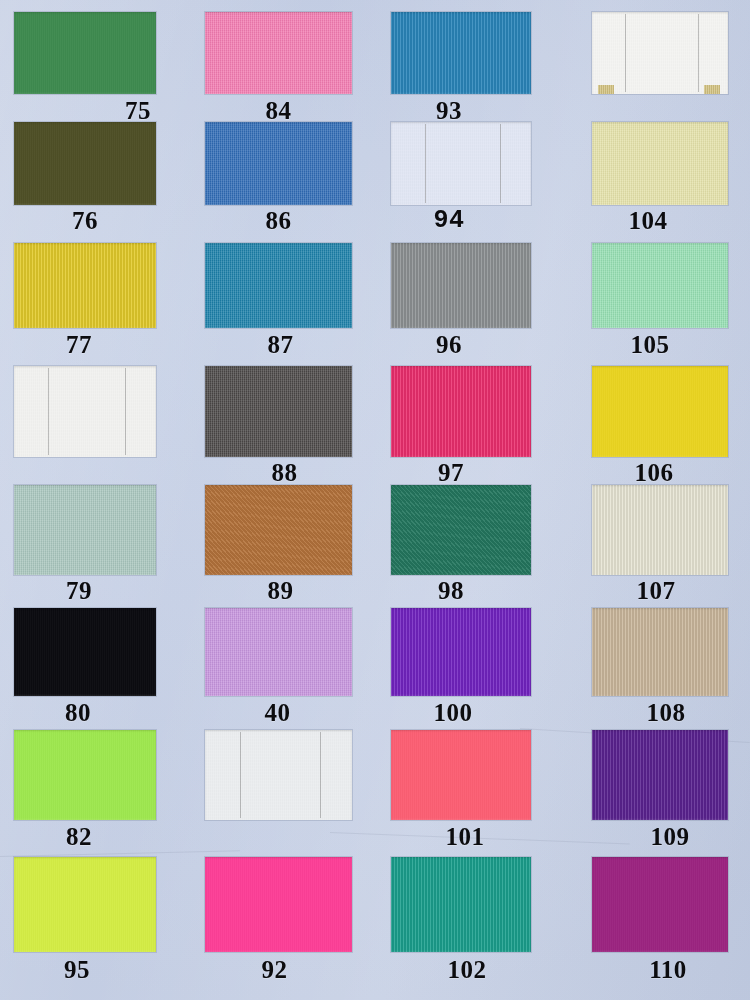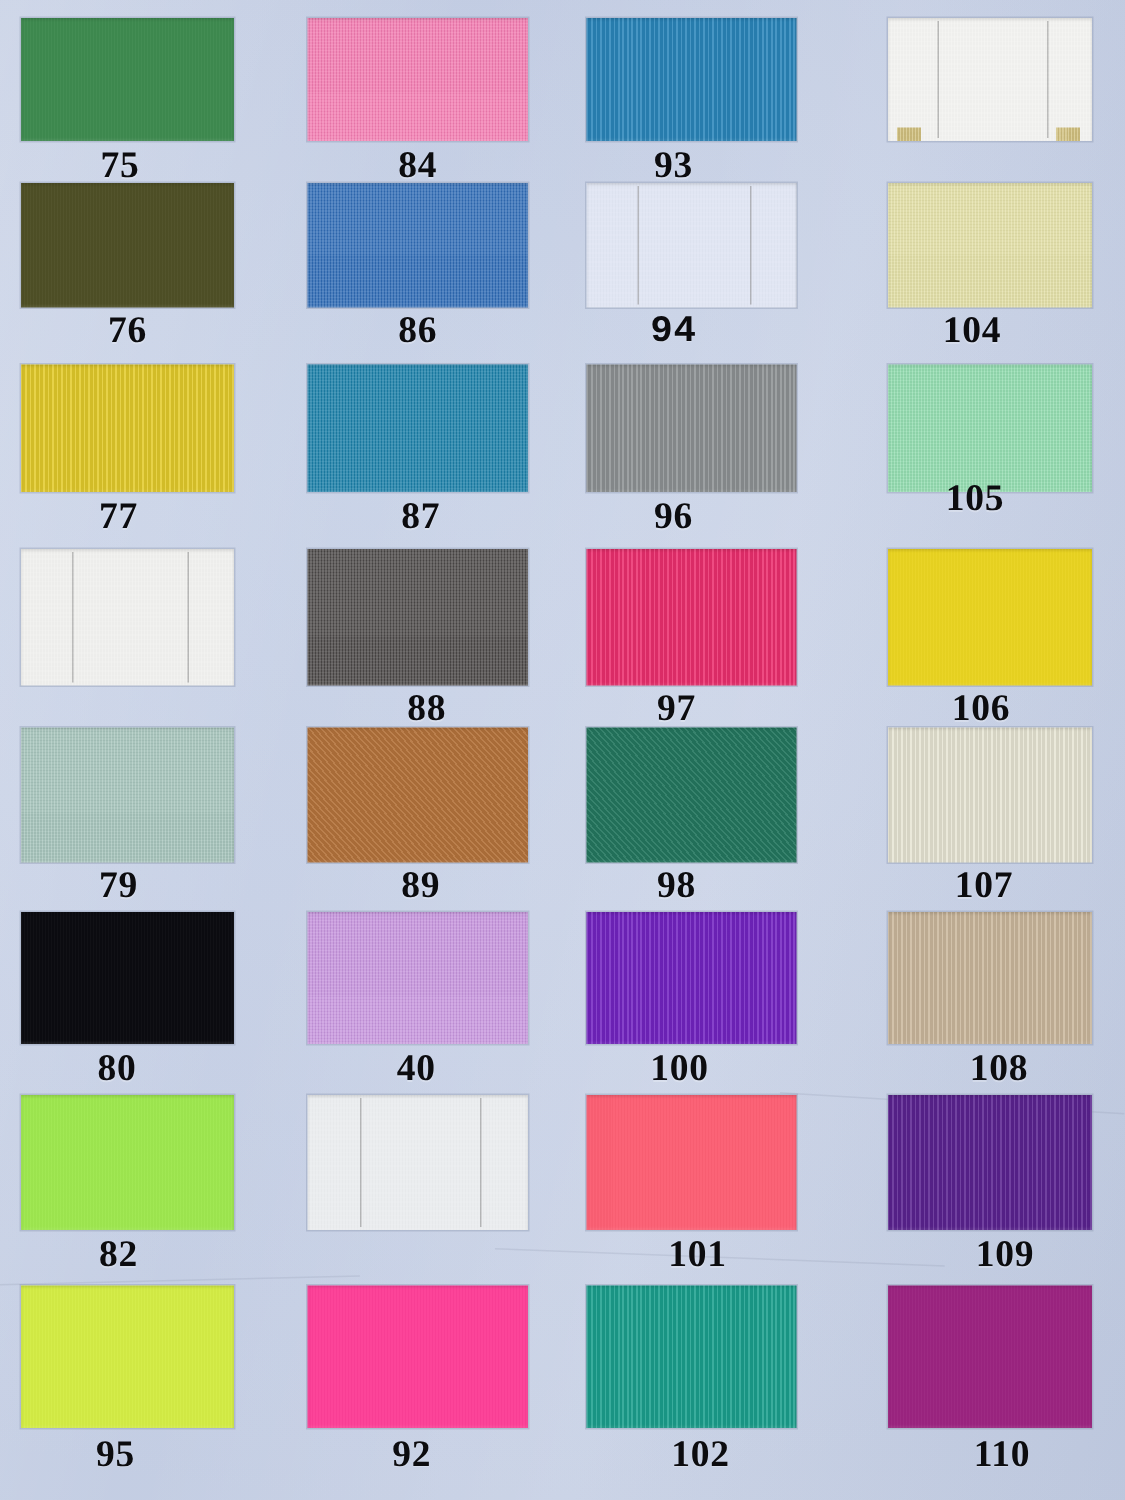--- a/index.html
+++ b/index.html
@@ -114,21 +114,21 @@
 <body>
 
 <div class="board">
 
   <div class="streak" style="left:330px; top:832px; width:300px; transform:rotate(2.2deg);"></div>
   <div class="streak" style="left:0px; top:856px; width:240px; transform:rotate(-1.4deg);"></div>
   <div class="streak" style="left:520px; top:728px; width:230px; transform:rotate(3.5deg);"></div>
 
   <div id="grid">
       <div class="swatch tex-plain" title="75 — grass green" style="left: 14px; top: 12px; width: 142px; height: 82px; background: rgb(62, 138, 79);"></div>
-      <div class="label" style="left: 14px; width: 142px; top: 98px; transform: translateX(-5px);">75</div>
+      <div class="label" style="left: 14px; width: 142px; top: 98px; transform: translateX(-5px); text-align: right;">75</div>
       <div class="swatch tex-plain" title="76 — dark olive" style="left: 14px; top: 122px; width: 142px; height: 83px; background: rgb(78, 79, 38);"></div>
       <div class="label" style="left: 14px; width: 142px; top: 208px; transform: translateX(0px);">76</div>
       <div class="swatch tex-rib" title="77 — golden yellow" style="left: 14px; top: 243px; width: 142px; height: 85px; background: rgb(227, 203, 43);"></div>
       <div class="label" style="left: 14px; width: 142px; top: 332px; transform: translateX(-6px);">77</div>
       <div class="swatch tex-blank" title="blank white" style="left: 14px; top: 366px; width: 142px; height: 91px; background: rgb(242, 242, 240);">
         <div class="seam" style="left: 34px;"></div>
         <div class="seam" style="left: 111px;"></div>
       </div>
       <div class="swatch tex-shimmer" title="79 — sage celadon" style="left: 14px; top: 485px; width: 142px; height: 90px; background: rgb(168, 198, 189);"></div>
       <div class="label" style="left: 14px; width: 142px; top: 578px; transform: translateX(-6px);">79</div>
@@ -177,21 +177,21 @@
       <div class="label" style="left: 391px; width: 140px; top: 957px; transform: translateX(6px);">102</div>
       <div class="swatch tex-blank" title="blank white" style="left: 592px; top: 12px; width: 136px; height: 82px; background: rgb(244, 244, 242);">
         <div class="seam" style="left: 33px;"></div>
         <div class="seam" style="left: 106px;"></div>
         <div class="tape" style="left: 6px;"></div>
         <div class="tape" style="left: 112px;"></div>
       </div>
       <div class="swatch tex-shimmer" title="104 — pale khaki yellow" style="left: 592px; top: 122px; width: 136px; height: 83px; background: rgb(228, 225, 169);"></div>
       <div class="label" style="left: 592px; width: 136px; top: 208px; transform: translateX(-12px); text-align: center;">104</div>
       <div class="swatch tex-shimmer" title="105 — mint green" style="left: 592px; top: 243px; width: 136px; height: 85px; background: rgb(149, 222, 178);"></div>
-      <div class="label" style="left: 592px; width: 136px; top: 320px; transform: translateX(-10px);">105</div>
+      <div class="label" style="left: 592px; width: 136px; top: 332px; transform: translateX(-10px);">105</div>
       <div class="swatch tex-plain" title="106 — lemon yellow" style="left: 592px; top: 366px; width: 136px; height: 91px; background: rgb(233, 211, 33);"></div>
       <div class="label" style="left: 592px; width: 136px; top: 460px; transform: translateX(-6px);">106</div>
       <div class="swatch tex-rib" title="107 — ivory cream" style="left: 592px; top: 485px; width: 136px; height: 90px; background: rgb(231, 229, 212);"></div>
       <div class="label" style="left: 592px; width: 136px; top: 578px; transform: translateX(-4px);">107</div>
       <div class="swatch tex-rib" title="108 — warm beige" style="left: 592px; top: 608px; width: 136px; height: 88px; background: rgb(203, 184, 157);"></div>
       <div class="label" style="left: 592px; width: 136px; top: 700px; transform: translateX(6px);">108</div>
       <div class="swatch tex-rib" title="109 — deep purple" style="left: 592px; top: 730px; width: 136px; height: 90px; background: rgb(91, 35, 145);"></div>
       <div class="label" style="left: 592px; width: 136px; top: 824px; transform: translateX(10px);">109</div>
       <div class="swatch tex-plain" title="110 — magenta purple" style="left: 592px; top: 857px; width: 136px; height: 95px; background: rgb(155, 36, 128);"></div>
       <div class="label" style="left: 592px; width: 136px; top: 957px; transform: translateX(8px);">110</div>

